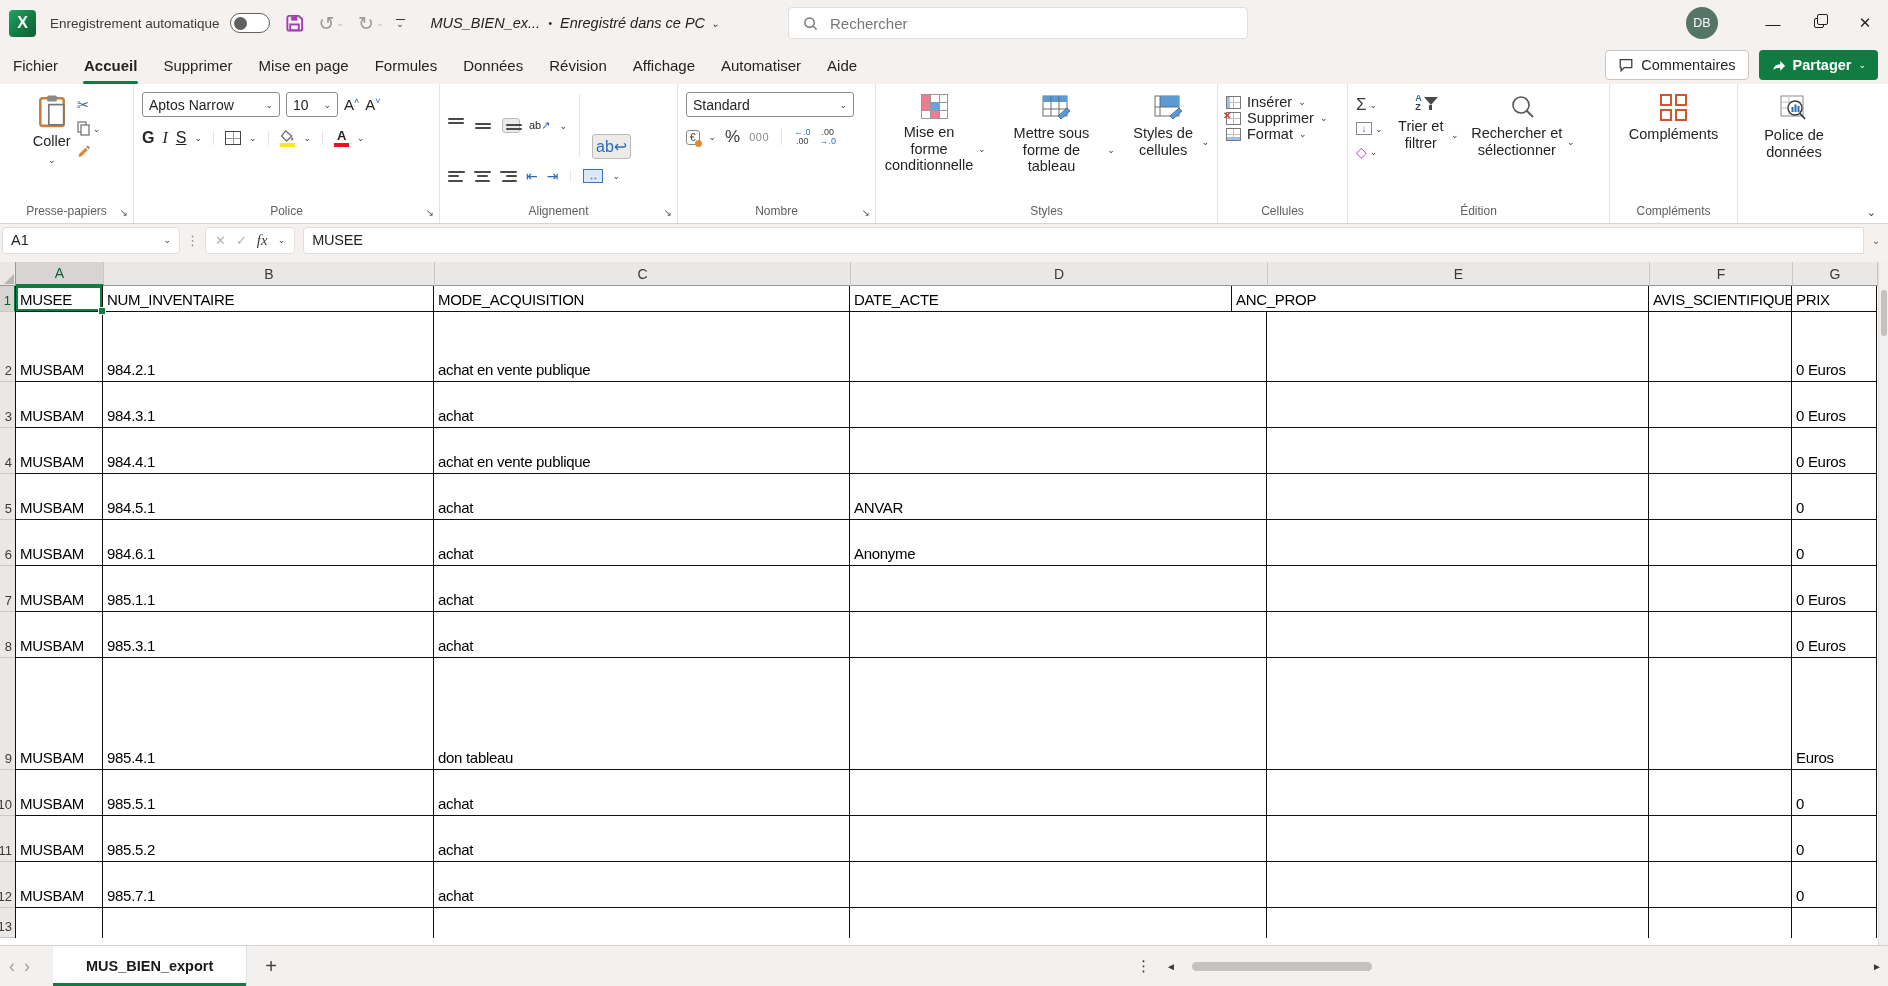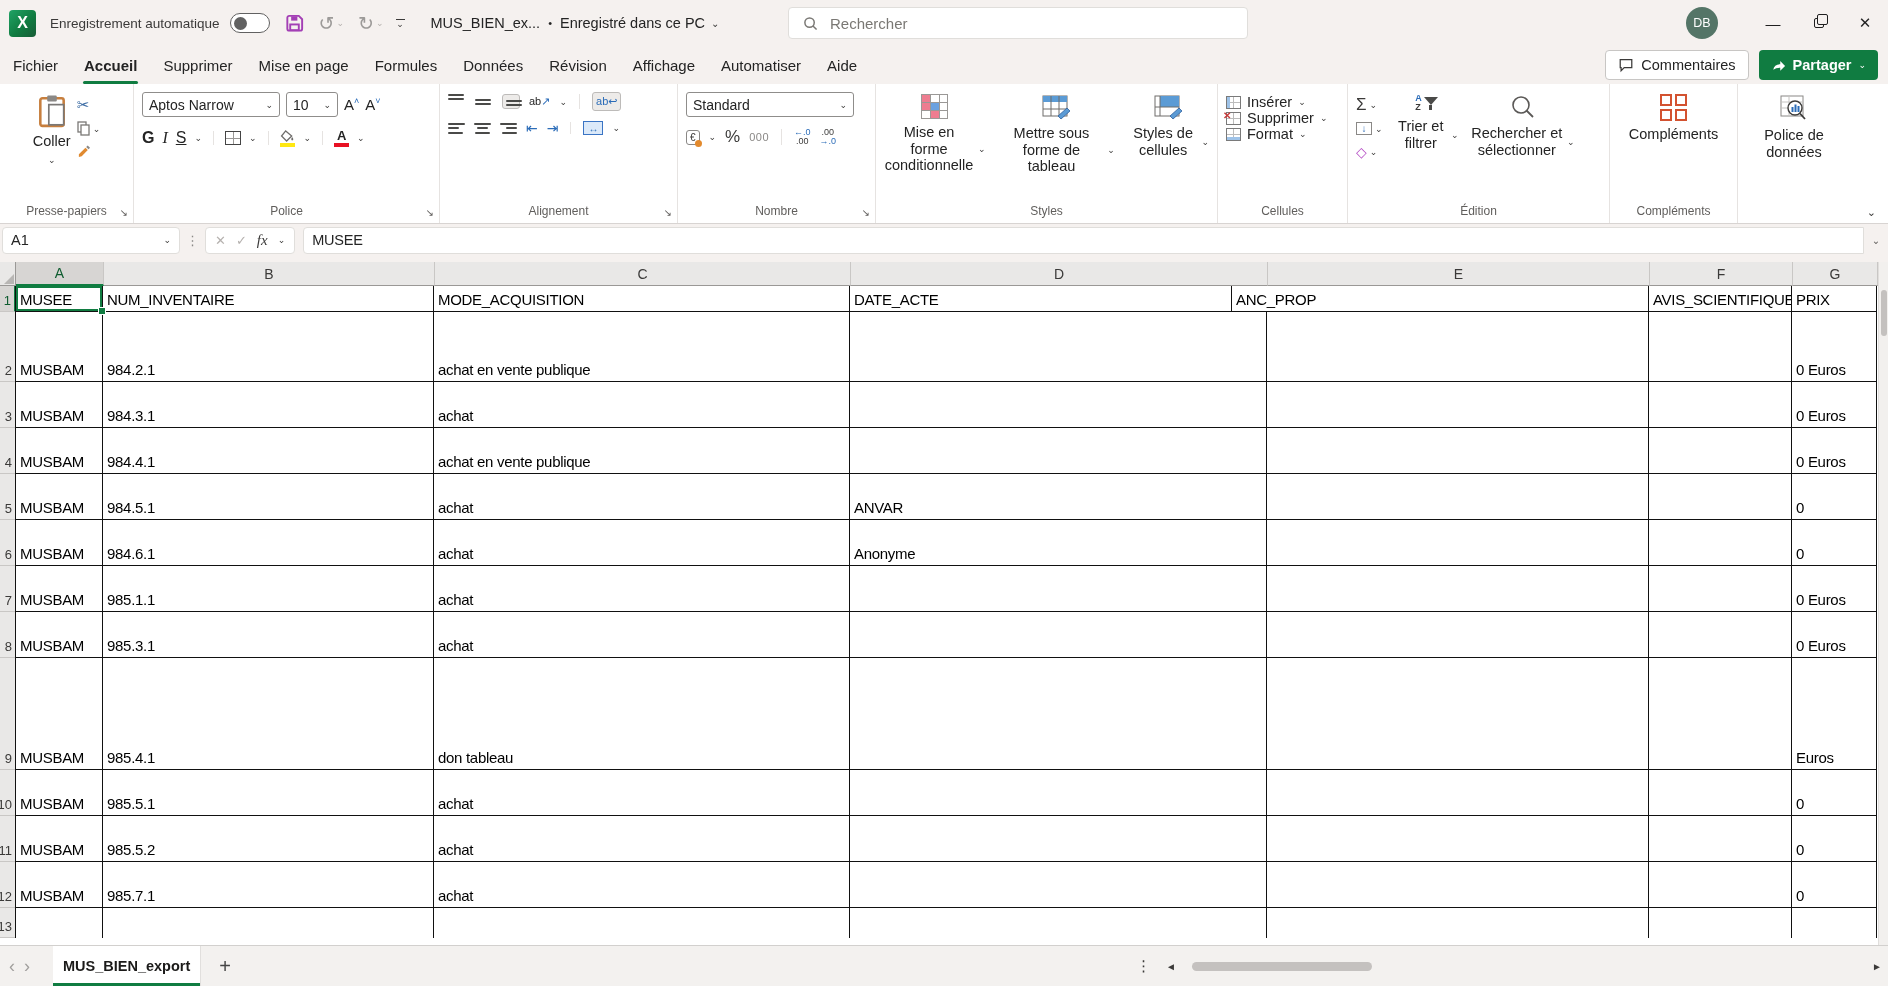--- a/index.html
+++ b/index.html
@@ -13,21 +13,21 @@
   .excel-logo { width:27px; height:27px; margin-left:9px; border-radius:4px; background:linear-gradient(135deg,#21a366 0%,#107c41 55%,#185c37 100%);
                 color:#fff; font-weight:bold; font-size:16px; display:flex; align-items:center; justify-content:center; }
   .ts-label { font-size:13.5px; color:#3b3a39; margin-left:14px; }
   .tog { width:40px; height:20px; border:1px solid #616161; border-radius:10px; background:#fff; position:relative; margin-left:10px; }
   .tog::after { content:""; position:absolute; left:3px; top:2.5px; width:13px; height:13px; border-radius:50%; background:#616161; }
   .tb-ic { display:inline-flex; align-items:center; justify-content:center; margin-left:14px; color:#9c9a98; font-size:19px; }
   .mini-chev { font-size:9px; color:#b5b1ae; margin-left:2px; }
   .qat-ic { display:inline-flex; flex-direction:column; align-items:center; margin-left:12px; color:#3b3a39; }
   .qat-ic i { width:9px; border-top:1.5px solid #3b3a39; margin-bottom:1px; }
   .qat-ic b { font-weight:normal; font-size:9px; line-height:6px; }
-  .doc { display:flex; align-items:center; margin-left:26px; font-size:14.5px; color:#242424; }
+  .doc { display:flex; align-items:center; margin-left:26px; font-size:14.5px; color:#242424;font-style:italic; }
   .doc .dot { margin:0 8px; color:#242424; font-size:11px; }
   .doc .chev { font-size:10px; margin-left:6px; color:#3b3a39; }
   .search { position:absolute; left:788px; top:7px; width:460px; height:32px; background:#fff; border:1px solid #e0dedb;
             border-radius:4px; display:flex; align-items:center; padding-left:14px; font-size:15px; color:#7a7874; }
   .search svg { margin-right:12px; }
   .avatar { position:absolute; left:1686px; top:7px; width:32px; height:32px; border-radius:50%; background:#547567;
             color:#fff; font-size:12.5px; display:flex; align-items:center; justify-content:center; }
   .winbtns { position:absolute; right:0; top:0; height:46px; display:flex; }
   .winbtn { width:46px; height:46px; display:flex; align-items:center; justify-content:center; font-size:15px; color:#1f1f1f; }
   .restore-ic { width:10px; height:10px; border:1.2px solid #1f1f1f; border-radius:2px; position:relative; }
@@ -79,21 +79,21 @@
   .alrows { display:flex; flex-direction:column; gap:9px; }
   .alrow { display:flex; align-items:center; gap:9px; }
   .va { display:flex; width:18px; height:15px; flex-direction:column; justify-content:flex-start; gap:2px; }
   .va i, .ha i { display:block; height:2px; background:#4a4a48; border-radius:1px; }
   .va.m { justify-content:center; } .va.b { justify-content:flex-end; }
   .ha { display:flex; width:17px; flex-direction:column; gap:2.5px; }
   .ha.l { align-items:flex-start; } .ha.c { align-items:center; } .ha.r { align-items:flex-end; }
   .boxed { border:1px solid #bdbbb9; background:#edebe9; border-radius:3px; padding:2px 3px; }
   .orient { font-size:11px; color:#242424; }
   .orient b { color:#2b6cb8; font-weight:normal; }
-  .wrap-ic { font-size:11px; color:#2b6cb8; }
+  .wrap-ic { font-size:16px; color:#2b6cb8;margin-top:42px; }
   .merge-ic { width:20px; height:14px; border:1.5px solid #3a74c4; background:#dbe9f9; color:#2b6cb8; font-size:10px;
               display:flex; align-items:center; justify-content:center; }
   .indent { color:#2b6cb8; font-size:14px; }
 
   .numrows { display:flex; flex-direction:column; gap:10px; width:170px; }
   .numrow2 { display:flex; align-items:center; gap:9px; }
   .cur-ic { border:1px solid #8a8886; border-radius:3px; font-size:10px; color:#3b3a39; padding:1px 3px; position:relative; }
   .cur-ic::after { content:""; position:absolute; right:-3px; bottom:-3px; width:7px; height:7px; border-radius:50%; background:#e38a2d; }
   .pct { font-size:17px; color:#3b3a39; }
   .thou { font-size:11px; color:#8a8886; letter-spacing:0.5px; }
@@ -158,21 +158,21 @@
   .cell.c0 { border-left:1px solid #111; margin-left:-1px; }
   .cell.norow { border-bottom:none; }
   .cell.a1 { box-shadow: inset 0 0 0 2px #107c41; position:relative; overflow:visible; z-index:2; }
   .cell.a1::after { content:""; position:absolute; right:-4px; bottom:-4px; width:6px; height:6px; background:#107c41; border:1px solid #fff; }
   .vscroll { position:absolute; top:0; right:0; width:10px; height:100%; background:#f2f0ee; border-left:1px solid #e0dedc; }
   .vthumb { position:absolute; top:28px; left:1.5px; width:6px; height:46px; background:#c4c1bf; border-radius:3px; }
 
   
   .tabbar { height:41px; flex:0 0 41px; background:#f3f1ef; border-top:1px solid #d2d0ce; display:flex; align-items:center; position:relative; }
   .nav-chev { font-size:18px; color:#a19f9d; margin:0 9px; line-height:1; }
-  .sheettab { height:100%; background:#fff; display:flex; align-items:center; padding:0 10px; font-size:14.5px; font-weight:bold;
+  .sheettab { height:100%; background:#fff; display:flex; align-items:center; padding:0 33px; font-size:14.5px; font-weight:bold;
               color:#1b1a19; position:relative; border-right:1px solid #e1dfdd; margin-left:14px; }
   .sheettab::after { content:""; position:absolute; left:0; right:0; bottom:0; height:3px; background:#107c41; }
   .addsheet { font-size:20px; color:#444; margin-left:18px; }
   .kebab { position:absolute; left:1136px; font-size:15px; color:#3b3a39; }
   .hprev { position:absolute; left:1166px; font-size:10px; color:#3b3a39; }
   .hnext { position:absolute; right:6px; font-size:10px; color:#3b3a39; }
   .hthumb { position:absolute; left:1192px; top:16px; width:180px; height:9px; background:#c4c1bf; border-radius:5px; }
 </style>
 </head>
 <body>

